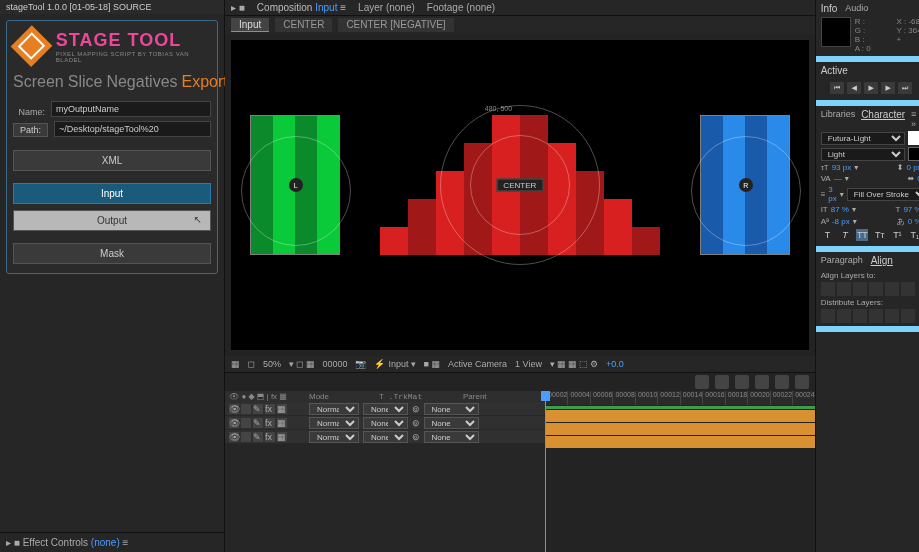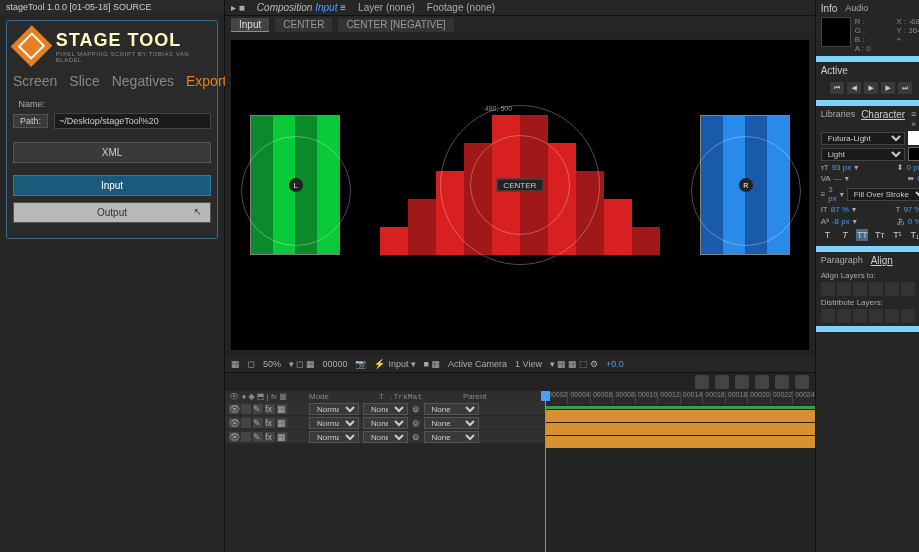--- a/index.html
+++ b/index.html
@@ -4,40 +4,40 @@
 <style>
 * { margin: 0; padding: 0; box-sizing: border-box; font-family: Arial, sans-serif; }
 body { background: #1e1e1e; color: #aaa; font-size: 10px; width: 919px; height: 552px; overflow: hidden; position: relative; }
 .container { display: flex; height: 100%; }
 .left-panel { width: 225px; background: #262626; border-right: 1px solid #111; display: flex; flex-direction: column; }
 .panel-title { padding: 2px 6px; font-size: 9px; color: #ccc; background: #2a2a2a; }
 .stagetool-box { margin: 6px; border: 1px solid #3a6a8a; border-radius: 3px; padding: 6px; background: #2a2a2a; flex: 0 0 auto; }
 .logo-row { display: flex; align-items: center; margin-bottom: 8px; }
 .logo-diamond { width: 30px; height: 30px; background: #e67e22; transform: rotate(45deg); margin: 4px 10px 4px 4px; position: relative; }
 .logo-diamond::after { content: ''; position: absolute; inset: 5px; border: 2px solid #fff; }
-.logo-text { color: #fef9c3; font-size: 18px; font-weight: bold; letter-spacing: 1px; }
+.logo-text { color: #ec4899; font-size: 18px; font-weight: bold; letter-spacing: 1px; }
 .logo-sub { color: #888; font-size: 6px; letter-spacing: 0.5px; }
-.tabs { display: flex; gap: 12px; margin: 6px 0 10px 0; font-size: 14px; }
+.tabs { display: flex; gap: 4px; margin: 6px 0 10px 0; font-size: 16px; }
 .tab { color: #888; cursor: pointer; }
 .tab.active { color: #e67e22; }
-.form-row { display: flex; align-items: center; margin: 4px 0; gap: 6px; }
+.form-row { display: flex; align-items: flex-end; margin: 4px 0; gap: 6px; }
 .form-label { width: 32px; text-align: right; font-size: 9px; color: #aaa; }
 .form-input { flex: 1; background: #1a1a1a; border: 1px solid #444; color: #ccc; padding: 2px 4px; font-size: 9px; height: 16px; }
 .path-btn { background: #3a3a3a; border: 1px solid #555; color: #ccc; padding: 1px 6px; font-size: 9px; cursor: pointer; }
 .big-btn { width: 100%; border: 1px solid #555; padding: 4px; margin: 3px 0; font-size: 10px; text-align: center; cursor: pointer; }
 .btn-xml { background: #3a3a3a; color: #ccc; }
 .btn-input { background: #1a5a7a; color: #fff; border-color: #2a7aaa; }
 .btn-output { background: #b8b8b8; color: #333; position: relative; }
 .btn-mask { background: #3a3a3a; color: #ccc; }
 .cursor { position: absolute; right: 8px; top: 3px; font-size: 10px; }
 .effect-controls { padding: 4px 6px; font-size: 10px; border-top: 1px solid #111; }
 .effect-controls .link { color: #4a9eff; }
 .center-panel { flex: 1; display: flex; flex-direction: column; background: #232323; }
 .comp-header { padding: 2px 6px; font-size: 10px; display: flex; gap: 12px; align-items: center; background: #262626; border-bottom: 1px solid #111; }
-.comp-header .active-tab { color: #bbb; font-style: italic; }
+.comp-header .active-tab { color: #bbb; }
 .comp-tabs { padding: 2px 6px; display: flex; gap: 6px; background: #262626; }
 .comp-tab { padding: 1px 8px; font-size: 10px; color: #999; background: #333; }
 .comp-tab.active { background: #444; color: #ddd; border-bottom: 1px solid #4a9eff; }
 .viewport { flex: 1; background: #000; margin: 6px; position: relative; display: flex; align-items: center; justify-content: center; }
 .stage { position: relative; width: 540px; height: 240px; }
 .screen { position: absolute; display: grid; }
 .screen-l { left: 0; top: 40px; width: 90px; height: 140px; grid-template-columns: repeat(4,1fr); grid-template-rows: repeat(6,1fr); border: 1px solid rgba(255,255,255,0.5); }
 .screen-l .cell:nth-child(odd) { background: #0a8a2a; }
 .screen-l .cell:nth-child(even) { background: #0aca3a; }
 .screen-r { right: 0; top: 40px; width: 90px; height: 140px; grid-template-columns: repeat(4,1fr); grid-template-rows: repeat(6,1fr); border: 1px solid rgba(255,255,255,0.5); }
@@ -108,33 +108,38 @@
         </div>
       </div>
       <div class="tabs">
         <div class="tab">Screen</div>
         <div class="tab">Slice</div>
         <div class="tab">Negatives</div>
         <div class="tab active">Export</div>
       </div>
       <div class="form-row">
         <div class="form-label">Name:</div>
+        <input class="form-input" value="myOutputName" style="">
       </div>
       <div class="form-row">
         <button class="path-btn">Path:</button>
         <input class="form-input" value="~/Desktop/stageTool%20" style="">
       </div>
       <div style="height:6px"></div>
       <button class="big-btn btn-xml">XML</button>
       <div style="height:6px"></div>
       <button class="big-btn btn-input">Input</button>
       <button class="big-btn btn-output"><span>Output</span><span class="cursor">↖</span></button>
       <div style="height:6px"></div>
+      <button class="big-btn btn-mask">Mask</button>
     </div>
     <div style="flex:1"></div>
+    <div class="effect-controls">
+      ▸ ■ <span>Effect Controls</span> <span class="link">(none)</span> ≡
+    </div>
   </div>
 
   <div class="center-panel">
     <div class="comp-header">
       <span>▸ ■</span>
       <span class="active-tab"><span>Composition</span> <span style="color:#4a9eff">Input</span> ≡</span>
       <span>Layer (none)</span>
       <span>Footage (none)</span>
     </div>
     <div class="comp-tabs">

